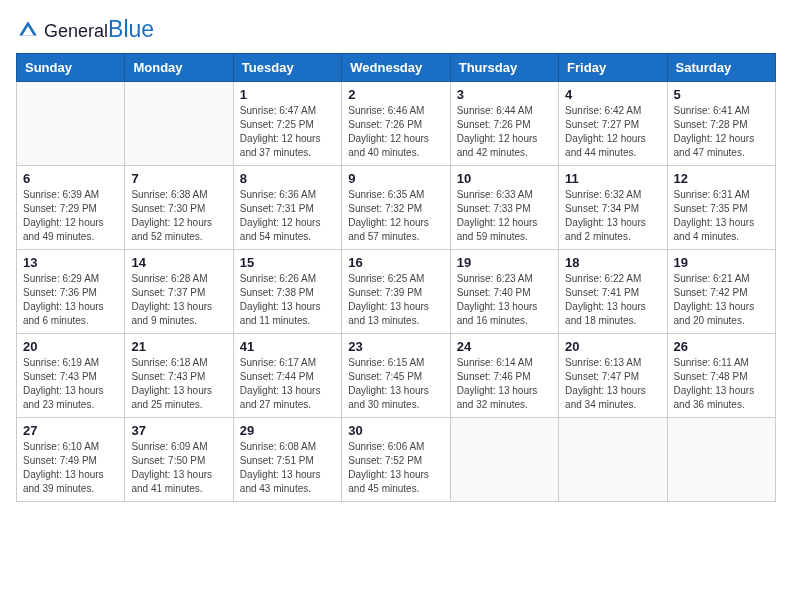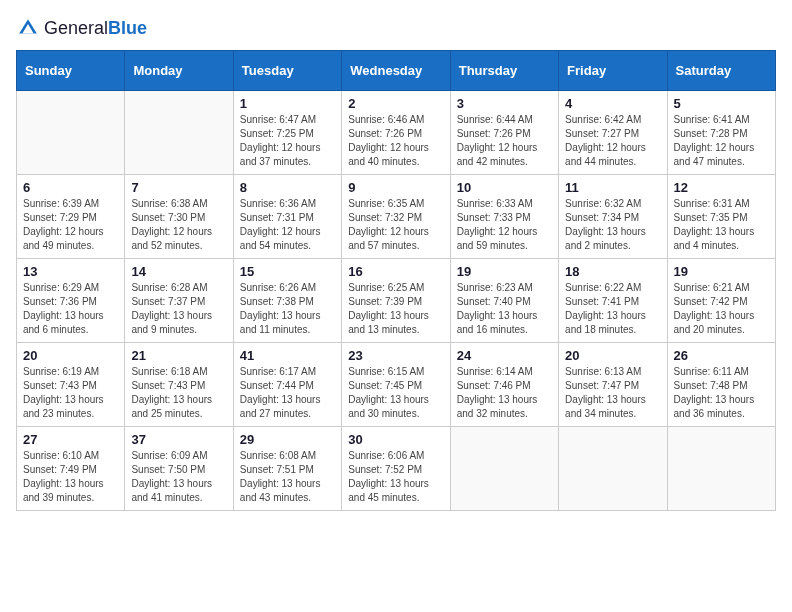--- a/index.html
+++ b/index.html
@@ -20,22 +20,22 @@
       display: flex;
       align-items: center;
       gap: 4px;
     }
     .logo-text-general {
       font-size: 18px;
       font-weight: normal;
       color: #1a1a2e;
     }
     .logo-text-blue {
-      font-size: 18px;
-      font-weight: bold;
+      font-size: 23px;
+      font-weight: normal;
       color: #1a6fc4;
     }
     .logo-icon {
       width: 24px;
       height: 24px;
     }
     .title-area {
       text-align: right;
     }
     .month-title {
@@ -51,21 +51,21 @@
     .calendar {
       width: 100%;
       border-collapse: collapse;
       border: 1px solid #ccc;
     }
     .calendar th {
       background-color: #1a6fc4;
       color: #fff;
       font-size: 13px;
       font-weight: bold;
-      padding: 12px 8px;
+      padding: 6px 8px;
       text-align: left;
       border: 1px solid #1557a0;
     }
     .calendar td {
       vertical-align: top;
       border: 1px solid #ccc;
       padding: 5px 6px;
       font-size: 10.5px;
       color: #333;
       width: 108px;

